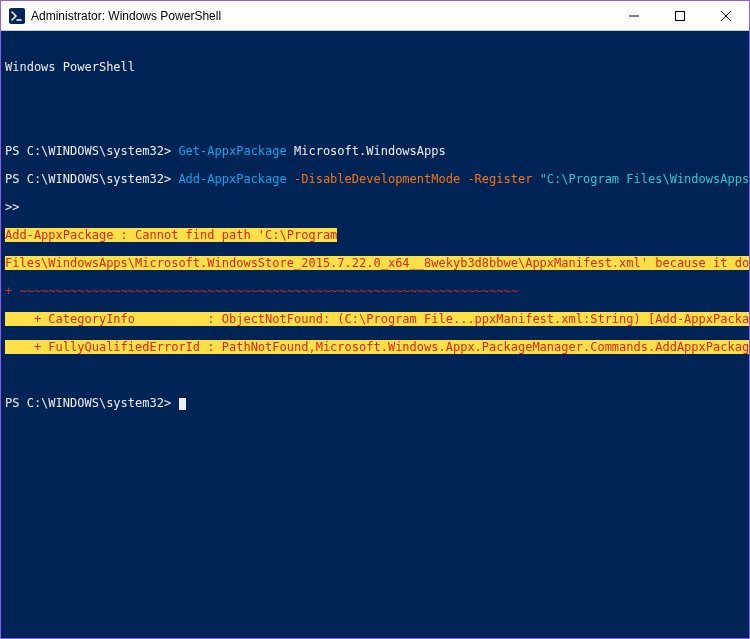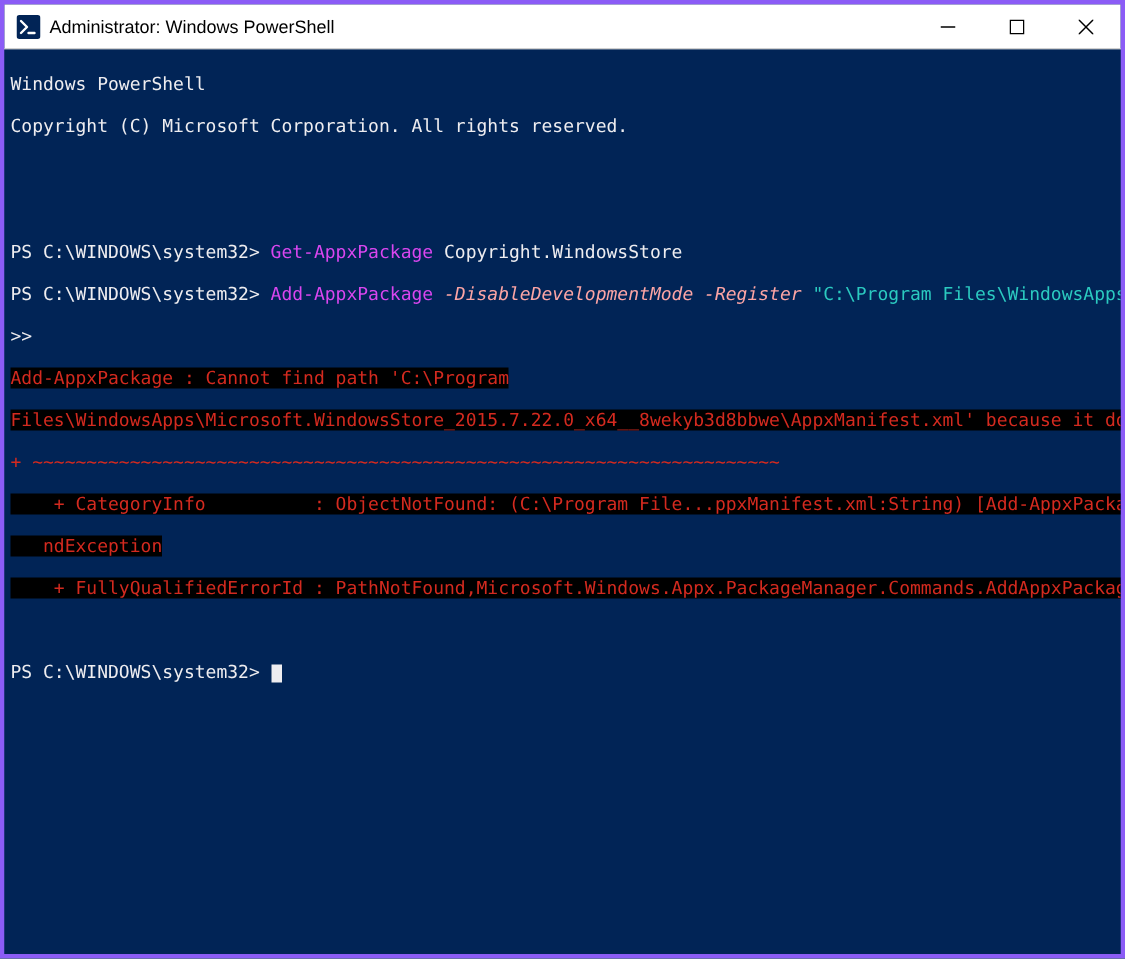--- a/index.html
+++ b/index.html
@@ -1,21 +1,21 @@
 <!DOCTYPE html>
 <html><head>
 <meta charset="utf-8">
 <style>
   * { margin: 0; padding: 0; box-sizing: border-box; }
   html, body { width: 750px; height: 639px; overflow: hidden; font-family: Consolas, "Lucida Console", monospace; }
   .window {
     width: 750px; height: 639px;
     background: #012456;
     display: flex; flex-direction: column;
-    border: 3px solid #8b5cf6;
+    border: 1px solid #8b5cf6;
   }
   .titlebar {
     height: 30px;
     background: #ffffff;
     display: flex; align-items: center;
     border-bottom: 1px solid #d0d0d0;
     font-family: "Segoe UI", Tahoma, sans-serif;
     font-size: 12px;
     color: #000;
   }
@@ -30,30 +30,30 @@
     width: 46px; height: 30px;
     display: flex; align-items: center; justify-content: center;
     color: #000;
   }
   .terminal {
     flex: 1 1 auto;
     background: #012456;
     color: #eeedf0;
     font-size: 12px;
     line-height: 14px;
-    padding: 2px 4px;
+    padding: 15px 4px;
     white-space: pre;
     overflow: hidden;
     letter-spacing: 0;
   }
-  .cmd-yellow { color: #d946ef; }
-  .arg-gray  { color: #fca5a5; font-style: italic; }
+  .cmd-yellow { color: #0ea5e9; }
+  .arg-gray  { color: #f97316; }
   .arg-teal  { color: #2bcac0; }
   .err-red   { color: #d42a1f; }
-  .err-red-bg { color: #d42a1f; background: #000000; }
+  .err-red-bg { color: #d42a1f; background: #fde047; }
   .line { display: block; }
   .cursor {
     display: inline-block;
     width: 7px; height: 12px;
     background: #eeedf0;
     vertical-align: text-bottom;
     margin-left: 1px;
   }
 </style>
 </head>
@@ -84,29 +84,27 @@
     <div class="btn close">
       <svg width="10" height="10" viewBox="0 0 10 10">
           <line x1="0" y1="0" x2="10" y2="10" stroke="#000" stroke-width="1"></line>
           <line x1="10" y1="0" x2="0" y2="10" stroke="#000" stroke-width="1"></line>
         </svg>
     </div>
   </div>
 
   <div class="terminal">
 <span class="line">Windows PowerShell</span>
-<span class="line">Copyright (C) Microsoft Corporation. All rights reserved.</span>
 <span class="line"> </span>
 <span class="line"> </span>
-<span class="line"><span>PS C:\WINDOWS\system32&gt; </span><span class="cmd-yellow">Get-AppxPackage </span><span>Copyright.WindowsStore</span></span>
+<span class="line"><span>PS C:\WINDOWS\system32&gt; </span><span class="cmd-yellow">Get-AppxPackage </span><span>Microsoft.WindowsApps</span></span>
 <span class="line"><span>PS C:\WINDOWS\system32&gt; </span><span class="cmd-yellow">Add-AppxPackage </span><span class="arg-gray">-DisableDevelopmentMode </span><span class="arg-gray">-Register </span><span class="arg-teal">"C:\Program Files\WindowsApps\Microsoft.Window</span></span>
 <span class="line">&gt;&gt;</span>
 <span class="line"><span class="err-red-bg">Add-AppxPackage : Cannot find path 'C:\Program</span></span>
 <span class="line"><span class="err-red-bg">Files\WindowsApps\Microsoft.WindowsStore_2015.7.22.0_x64__8wekyb3d8bbwe\AppxManifest.xml' because it does not exist.</span></span>
 <span class="line"><span class="err-red">+ ~~~~~~~~~~~~~~~~~~~~~~~~~~~~~~~~~~~~~~~~~~~~~~~~~~~~~~~~~~~~~~~~~~~~~</span></span>
 <span class="line"><span class="err-red-bg">    + CategoryInfo          : ObjectNotFound: (C:\Program File...ppxManifest.xml:String) [Add-AppxPackage], ItemNotFou</span></span>
-<span class="line"><span class="err-red-bg">   ndException</span></span>
 <span class="line"><span class="err-red-bg">    + FullyQualifiedErrorId : PathNotFound,Microsoft.Windows.Appx.PackageManager.Commands.AddAppxPackageCommand</span></span>
 <span class="line"> </span>
 <span class="line"><span>PS C:\WINDOWS\system32&gt;</span> <span class="cursor"></span></span>
   </div>
 
 </div>
 
 </body></html>

